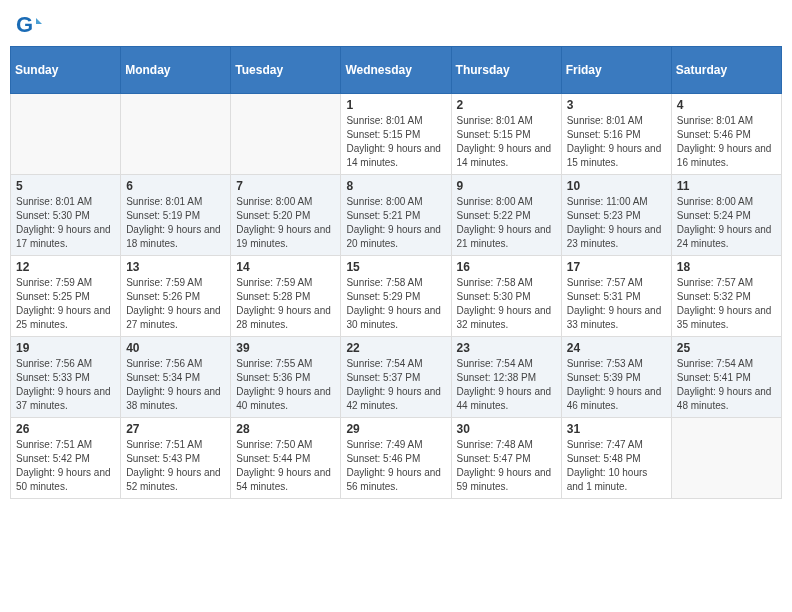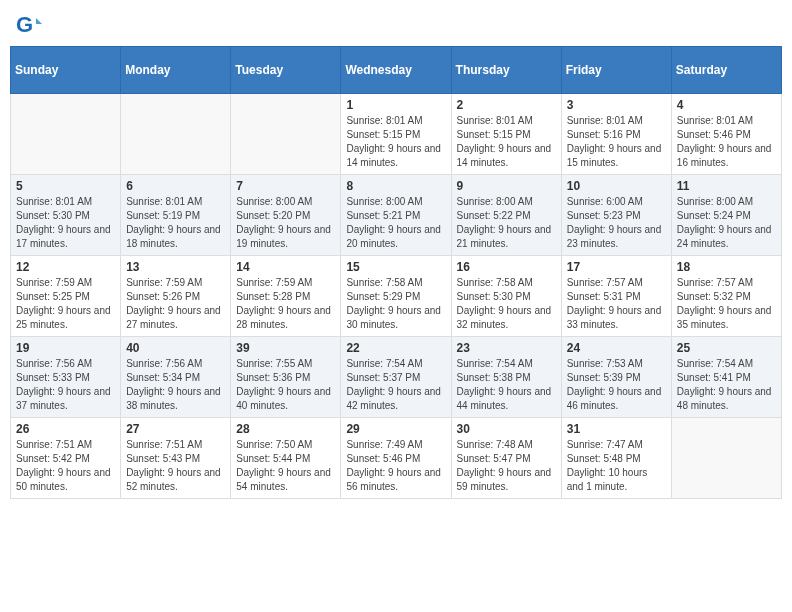--- a/index.html
+++ b/index.html
@@ -199,21 +199,21 @@
           </td>
           <td>
             <span class="day-num">9</span>
             <div class="day-info">Sunrise: 8:00 AM
 Sunset: 5:22 PM
 Daylight: 9 hours
 and 21 minutes.</div>
           </td>
           <td>
             <span class="day-num">10</span>
-            <div class="day-info">Sunrise: 6:00 AM
+            <div class="day-info">Sunrise: 11:00 AM
 Sunset: 5:23 PM
 Daylight: 9 hours
 and 23 minutes.</div>
           </td>
           <td>
             <span class="day-num">11</span>
             <div class="day-info">Sunrise: 8:00 AM
 Sunset: 5:24 PM
 Daylight: 9 hours
 and 24 minutes.</div>
@@ -295,21 +295,21 @@
           <td>
             <span class="day-num">22</span>
             <div class="day-info">Sunrise: 7:54 AM
 Sunset: 5:37 PM
 Daylight: 9 hours
 and 42 minutes.</div>
           </td>
           <td>
             <span class="day-num">23</span>
             <div class="day-info">Sunrise: 7:54 AM
-Sunset: 5:38 PM
+Sunset: 12:38 PM
 Daylight: 9 hours
 and 44 minutes.</div>
           </td>
           <td>
             <span class="day-num">24</span>
             <div class="day-info">Sunrise: 7:53 AM
 Sunset: 5:39 PM
 Daylight: 9 hours
 and 46 minutes.</div>
           </td>

